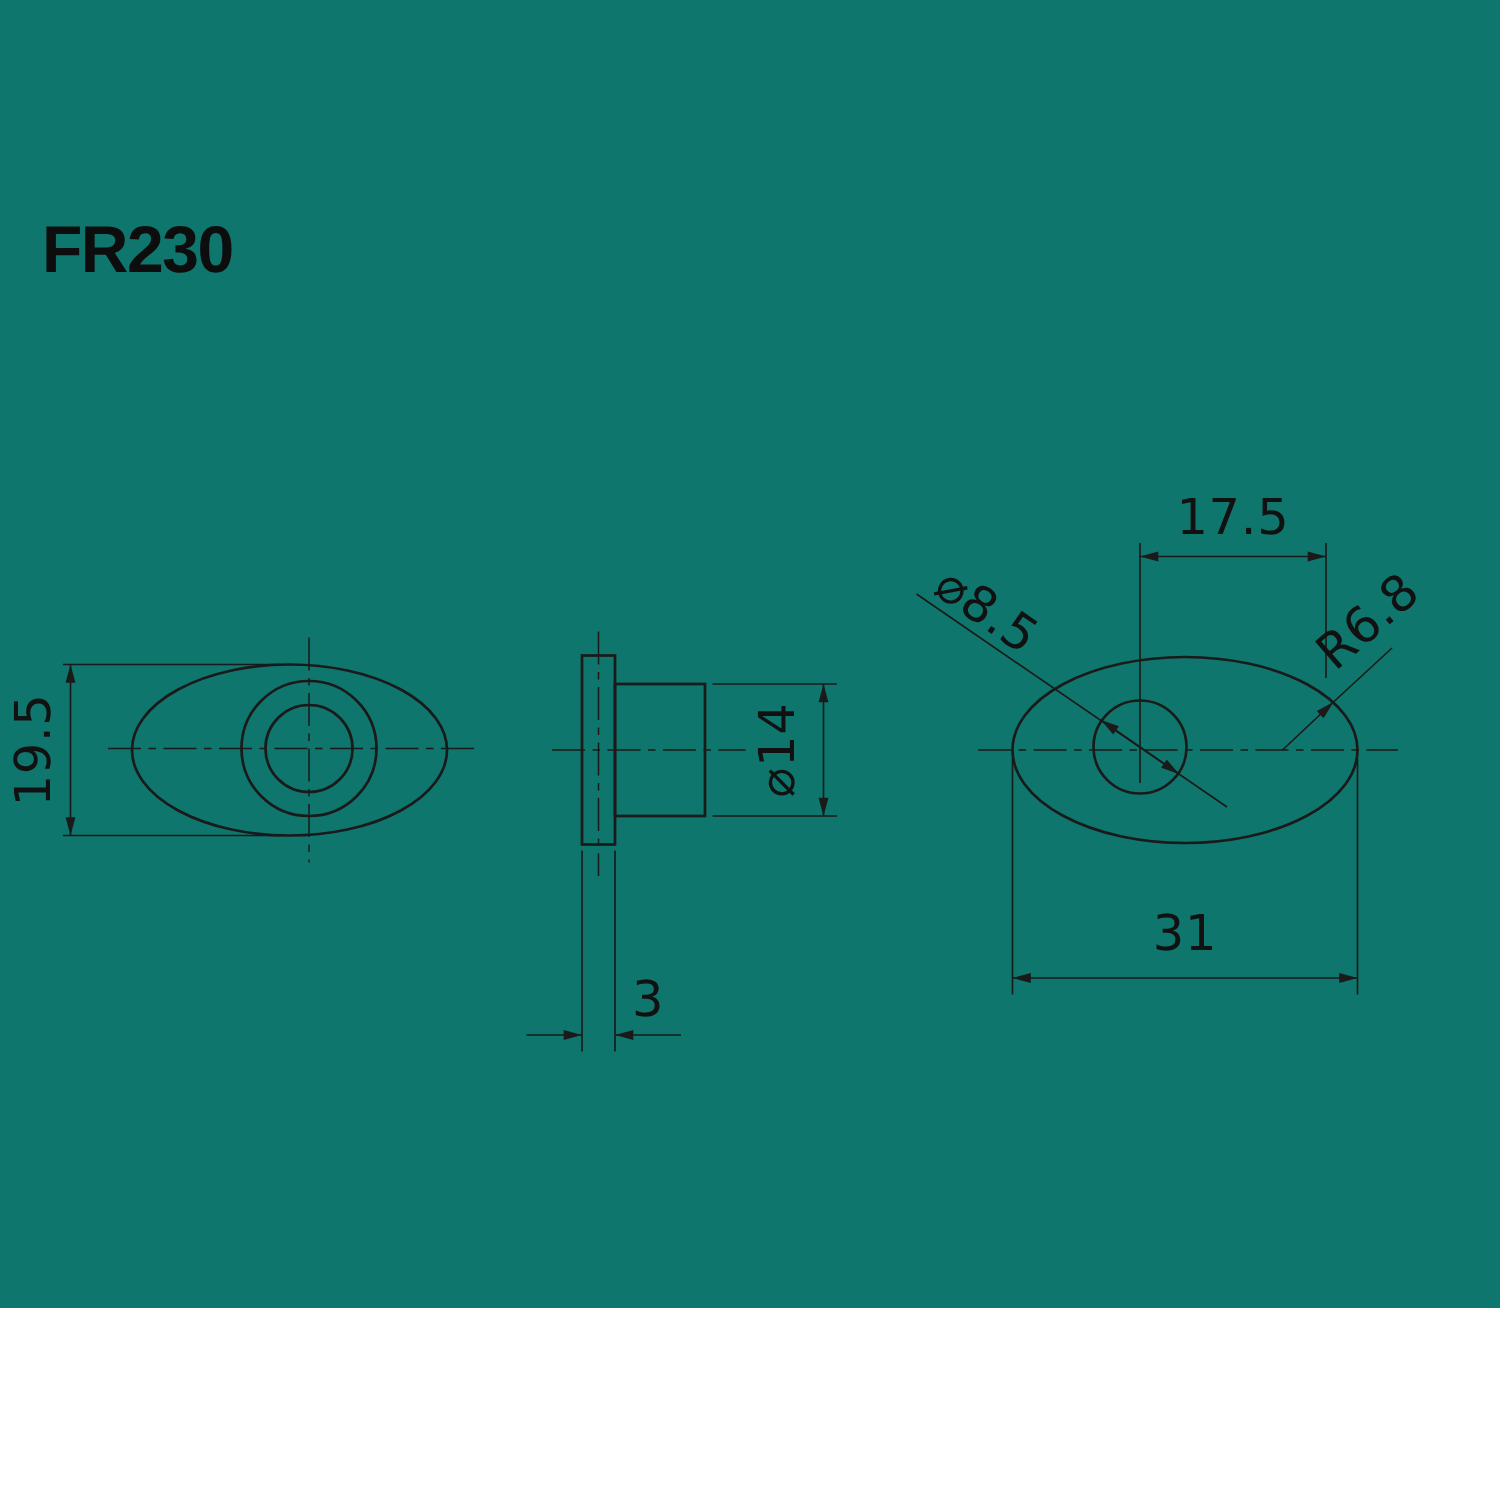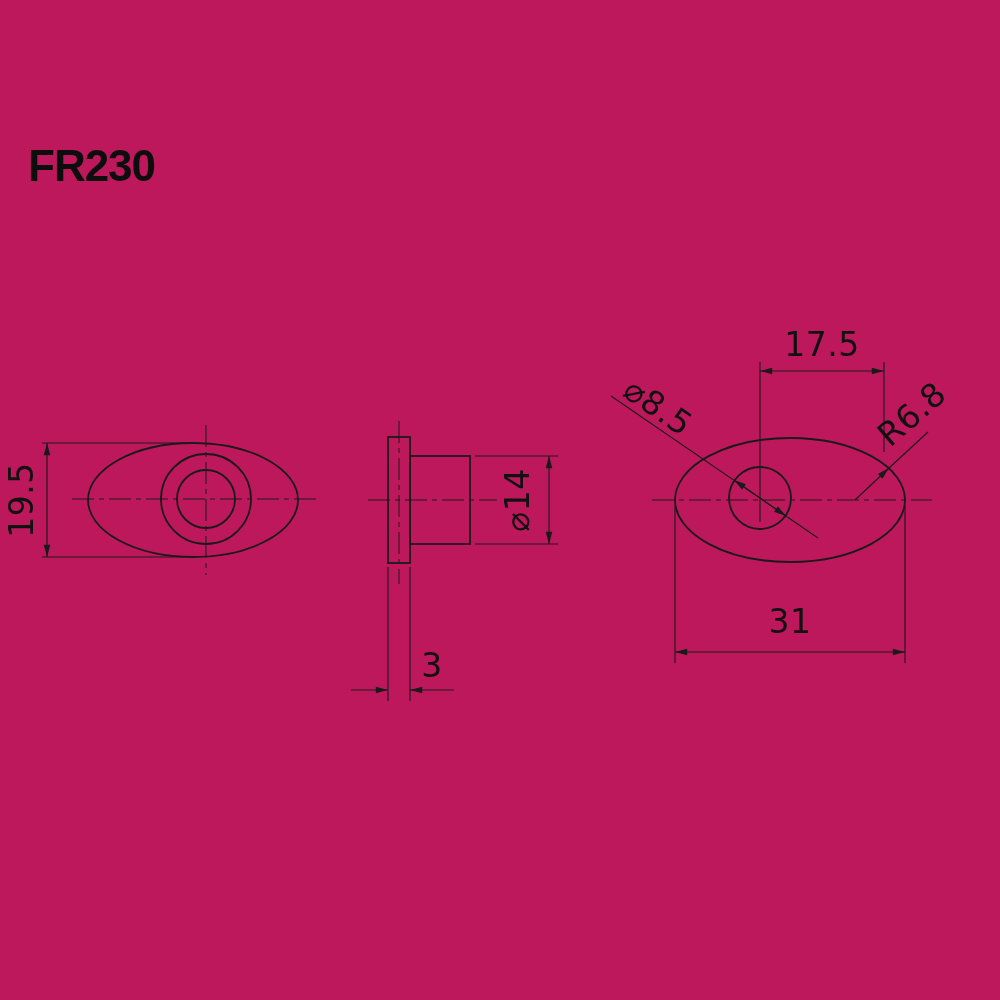--- a/index.html
+++ b/index.html
@@ -4,21 +4,21 @@
 <style>
   html, body {
     margin: 0;
     padding: 0;
     width: 1000px;
     height: 1000px;
     background: #ffffff;
     overflow: hidden;
     font-family: "Liberation Sans", sans-serif;
   }
-  .stage { position: relative; width: 1000px; height: 1000px; background: #be185d; }
+  .stage { position: relative; width: 1000px; height: 872px; background: #0f766e; }
   svg { display: block; }
   
   .ol { fill: none; stroke: #1a1a1a; stroke-width: 1.8; }
   
   .thin { fill: none; stroke: #1a1a1a; stroke-width: 1.1; }
   
   .dim { fill: none; stroke: #1a1a1a; stroke-width: 1.1;
          marker-start: url(#arr); marker-end: url(#arr); }
   
   .dimE { fill: none; stroke: #1a1a1a; stroke-width: 1.1; marker-end: url(#arr); }

